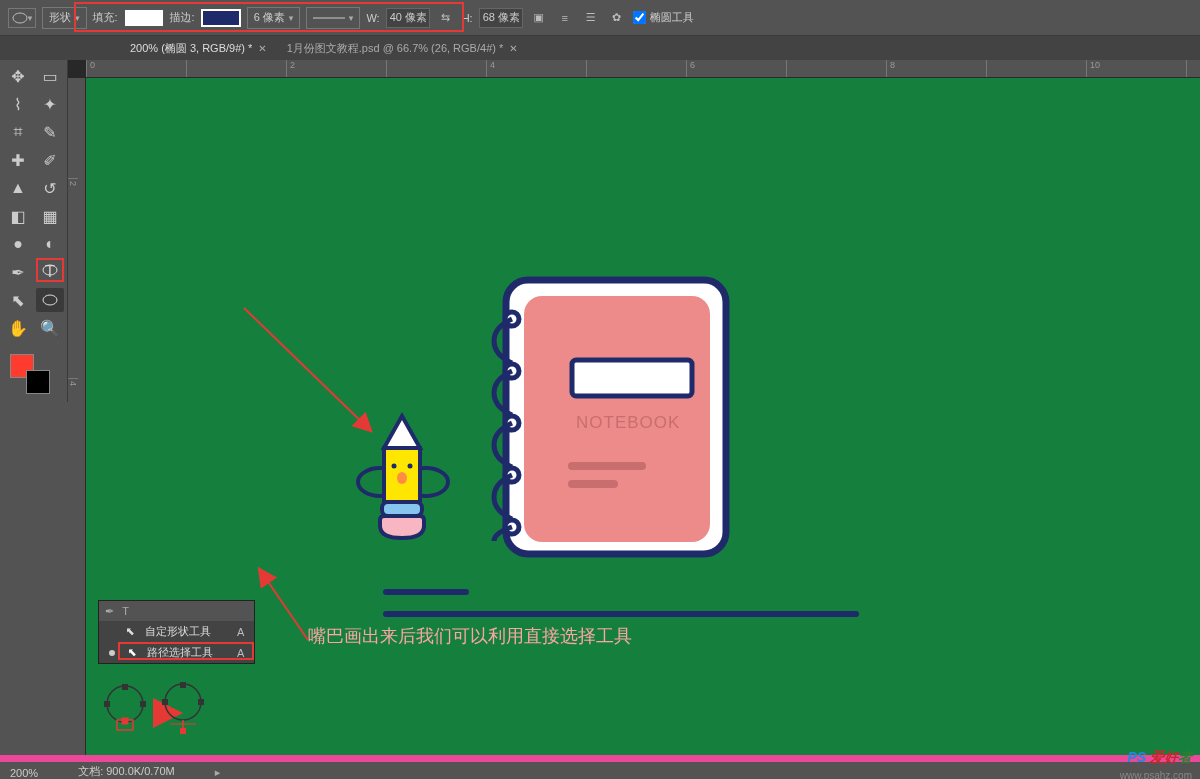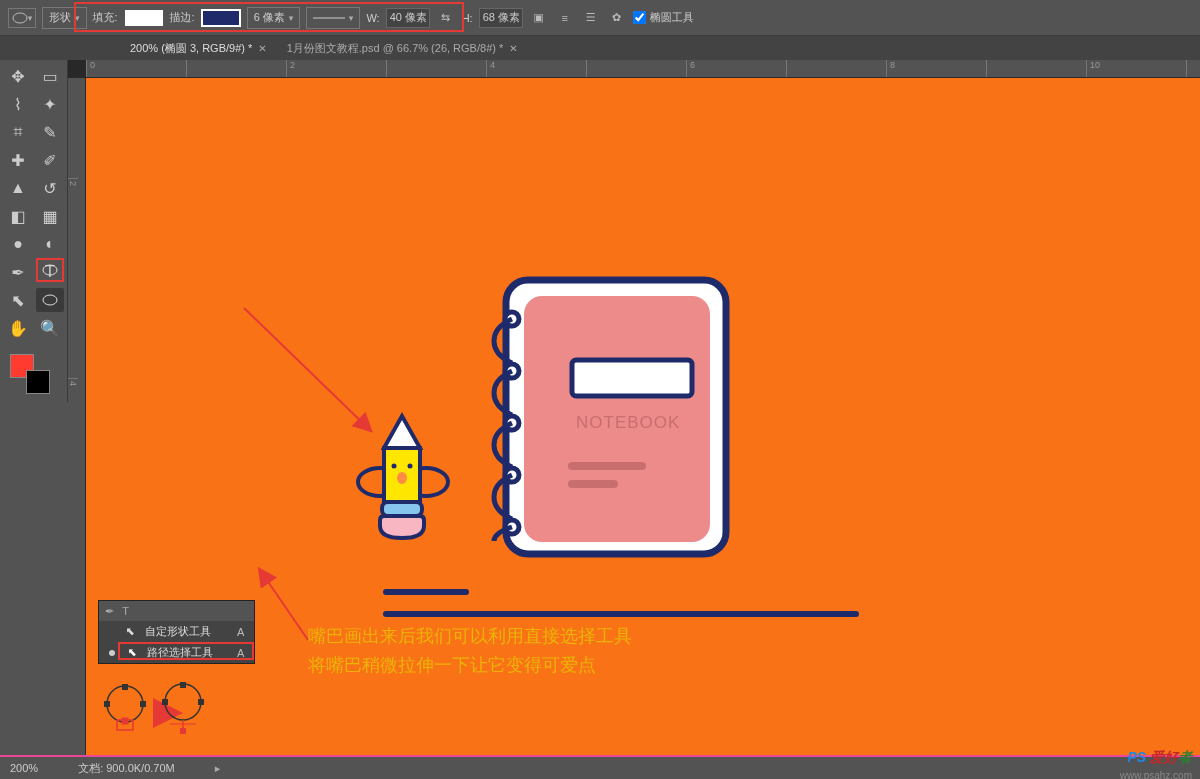--- a/index.html
+++ b/index.html
@@ -25,24 +25,24 @@
 .flyout{position:absolute;left:115px;top:254px;background:#535353;border:1px solid #2a2a2a;font-size:11px;color:#ddd;padding:2px 0}
 .flyout-item{display:flex;align-items:center;gap:8px;padding:3px 10px}
 .fly-icon{width:14px;text-align:center}
 .fly-key{margin-left:auto;padding-left:16px;color:#bbb}
 .fly-dot{width:6px;height:6px;background:#ccc;border-radius:50%;margin-right:2px}
 .canvas-wrap{position:absolute;left:68px;top:60px;right:0;bottom:24px;background:#282828}
 .ruler-h{position:absolute;left:18px;right:0;top:0;height:18px;background:#535353;border-bottom:1px solid #2a2a2a;display:flex;color:#999;font-size:9px;overflow:hidden}
 .ruler-h span{flex:0 0 100px;border-left:1px solid #777;padding-left:3px}
 .ruler-v{position:absolute;left:0;top:18px;bottom:0;width:18px;background:#535353;border-right:1px solid #2a2a2a;color:#999;font-size:9px}
 .ruler-v span{display:block;height:100px;border-top:1px solid #777;writing-mode:vertical-rl;padding-top:2px}
-.canvas{position:absolute;left:18px;top:18px;right:0;bottom:0;background:#f97316;overflow:hidden}
+.canvas{position:absolute;left:18px;top:18px;right:0;bottom:0;background:#15803d;overflow:hidden}
 .artwork{position:absolute;inset:0}
-.status-bar{position:absolute;left:0;right:0;bottom:0;height:24px;background:#535353;border-top:2px solid #ec4899;display:flex;align-items:center;padding:0 10px;font-size:11px;color:#ccc;gap:40px}
-.annotation-text{position:absolute;color:#eab308;font-size:18px;line-height:1.6}
+.status-bar{position:absolute;left:0;right:0;bottom:0;height:24px;background:#535353;border-top:7px solid #ec4899;display:flex;align-items:flex-end;padding:0 10px;font-size:11px;color:#ccc;gap:40px}
+.annotation-text{position:absolute;color:#fca5a5;font-size:18px;line-height:1.6}
 .sel-flyout{position:absolute;left:98px;top:600px;background:#434343;border:1px solid #222;font-size:11px;color:#ddd}
 .sel-flyout-bar{height:20px;background:#535353;display:flex;align-items:center;padding:0 6px;color:#aaa;gap:8px}
 .arrow-svg{position:absolute;pointer-events:none}
 .watermark{position:absolute;right:8px;bottom:12px;font-size:14px;font-style:italic;font-weight:bold}
 .watermark .ps{color:#1e88e5}
 .watermark .cn1{color:#c62828}
 .watermark .cn2{color:#2e7d32}
 .watermark-url{position:absolute;right:8px;bottom:-2px;font-size:10px;color:#888}
 .ellipse-sel{position:absolute;left:36px;top:258px;width:28px;height:24px;border:2px solid #e53935;display:flex;align-items:center;justify-content:center}
 .anchor-demo{position:absolute;left:100px;top:680px;display:flex;align-items:center;gap:8px}
@@ -91,21 +91,21 @@
   </div>
 </div>
 <div class="red-box" style="left:74px;top:2px;width:390px;height:30px"></div>
 
 <div class="tabs-bar">
   <div class="tab">
     <span>200% (椭圆 3, RGB/9#) *</span>
     <span class="tab-close">✕</span>
   </div>
   <div class="tab" style="color:#aaa">
-    <span>1月份图文教程.psd @ 66.7% (26, RGB/8#) *</span>
+    <span>1月份图文教程.psd @ 66.7% (26, RGB/4#) *</span>
     <span class="tab-close">✕</span>
   </div>
 </div>
 
 <div class="tools-panel">
   <div class="tool-btn">✥</div>
   <div class="tool-btn">▭</div>
   <div class="tool-btn">⌇</div>
   <div class="tool-btn">✦</div>
   <div class="tool-btn">⌗</div>
@@ -290,21 +290,20 @@
       <rect x="22" y="2" width="6" height="6" fill="#333"></rect>
       <rect x="4" y="19" width="6" height="6" fill="#333"></rect>
       <rect x="40" y="19" width="6" height="6" fill="#333"></rect>
       <rect x="22" y="48" width="6" height="6" fill="#e53935"></rect>
       <line x1="12" y1="44" x2="38" y2="44" stroke="#e53935"></line>
     </svg>
 </div>
 
 <div class="annotation-text" style="left:308px;top:622px">
   <div>嘴巴画出来后我们可以利用直接选择工具</div>
-  <div>将嘴巴稍微拉伸一下让它变得可爱点</div>
 </div>
 
 <div class="status-bar">
   <span>200%</span>
   <span>文档: 900.0K/0.70M</span>
   <span style="color:#aaa">▸</span>
 </div>
 
 <div class="watermark">
   <span class="ps">PS</span>

